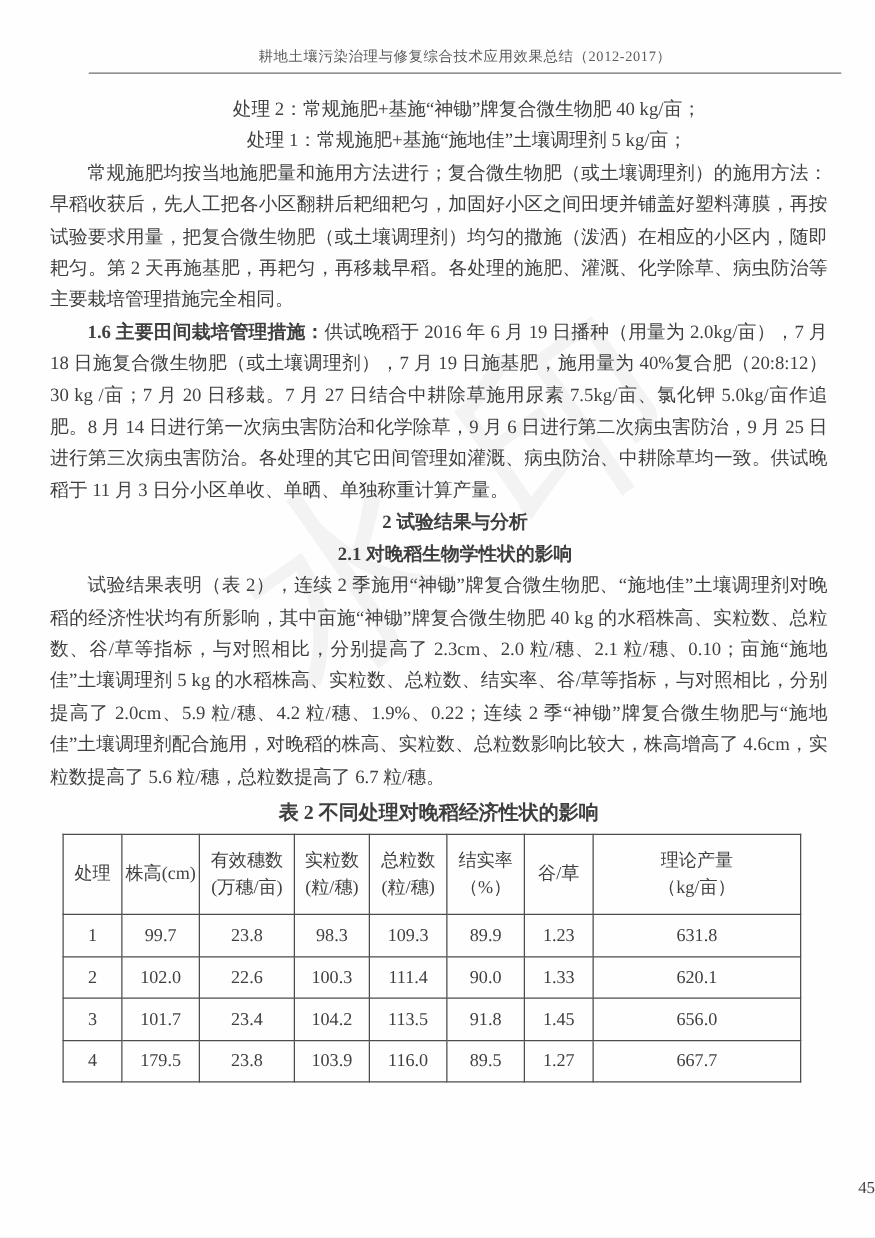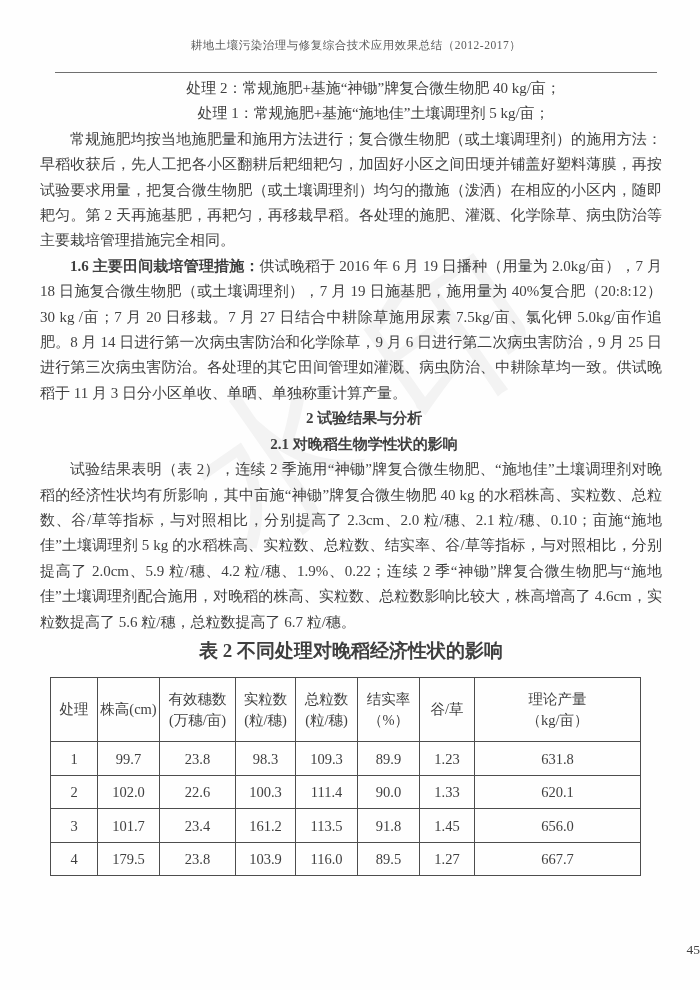--- a/index.html
+++ b/index.html
@@ -7,23 +7,23 @@
   .page {
     position:relative;
     width:700px; height:990px;
     margin:0 auto;
     background:#fefefe;
     font-family:"Liberation Serif","DejaVu Serif",serif;
     color:#3f3f3f;
     overflow:hidden;
   }
   .running-header {
-    position:absolute; top:38px; left:55px; width:602px;
+    position:absolute; top:38px; left:71px; width:602px;
     text-align:center; font-size:11.5px; letter-spacing:0.5px;
-    color:#5a5a5a; padding-bottom:19px;
+    color:#5a5a5a; padding-bottom:5px;
     border-bottom:1.5px solid #6f6f6f;
   }
   .watermark {
     position:absolute; top:420px; left:150px;
     font-size:160px; letter-spacing:55px;
     color:rgba(60,60,60,0.055);
     transform:rotate(-35deg);
     transform-origin:left top;
     white-space:nowrap; pointer-events:none;
     font-family:"Liberation Serif","DejaVu Serif",serif;
@@ -33,22 +33,22 @@
     font-size:15px; line-height:25.4px;
     text-align:justify;
   }
   .treat-line { margin-left:45px; text-align:center; }
   .treat-line.cont { margin-left:90px; }
   .para { text-indent:2em; }
   .bold-run { font-weight:bold; }
   .sec-heading { font-weight:bold; margin-left:26px; text-align:center; }
   .table-caption {
     text-align:center; text-indent:0;
-    font-weight:600; font-size:19px;
-    margin-top:3px; margin-bottom:14px;
+    font-weight:600; font-size:16px;
+    margin-top:3px; margin-bottom:4px;
   }
   table.data {
     border-collapse:collapse;
     margin-left:10px;
     width:590px;
     table-layout:fixed;
   }
   table.data td, table.data th {
     border:1px solid #4d4d4d;
     text-align:center; vertical-align:middle;
@@ -156,21 +156,21 @@
           <td>100.3</td>
           <td>111.4</td>
           <td>90.0</td>
           <td>1.33</td>
           <td>620.1</td>
         </tr>
         <tr>
           <td>3</td>
           <td>101.7</td>
           <td>23.4</td>
-          <td>161.2</td>
+          <td>104.2</td>
           <td>113.5</td>
           <td>91.8</td>
           <td>1.45</td>
           <td>656.0</td>
         </tr>
         <tr>
           <td>4</td>
           <td>179.5</td>
           <td>23.8</td>
           <td>103.9</td>

